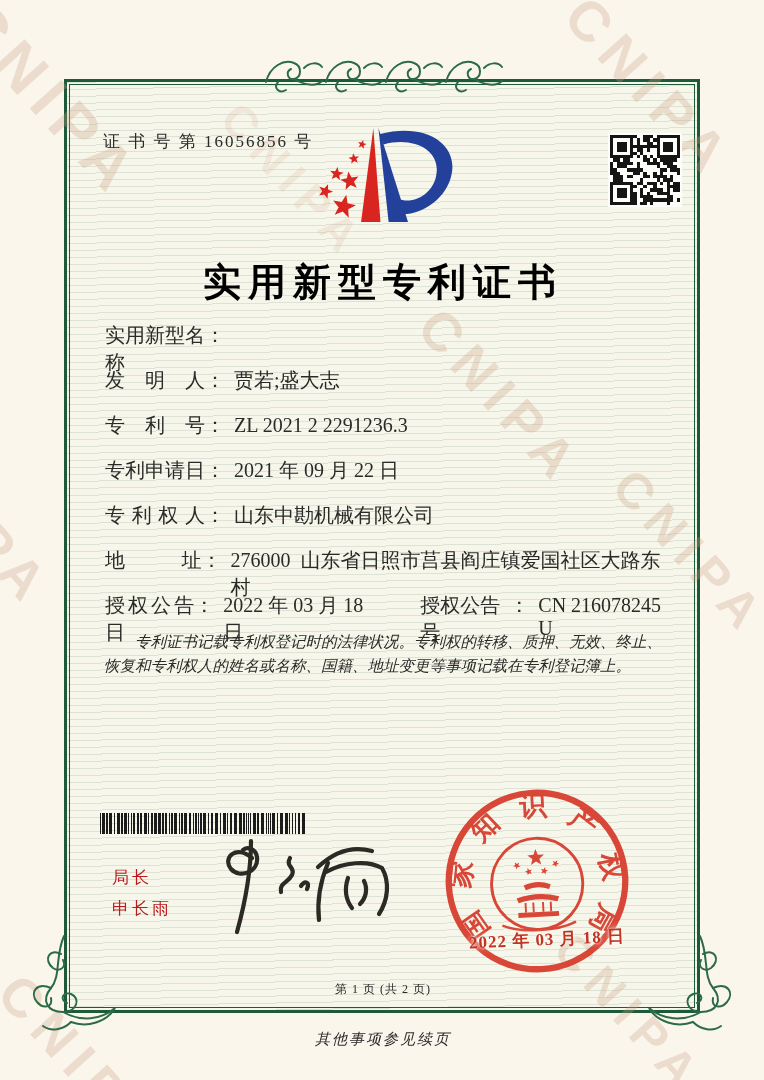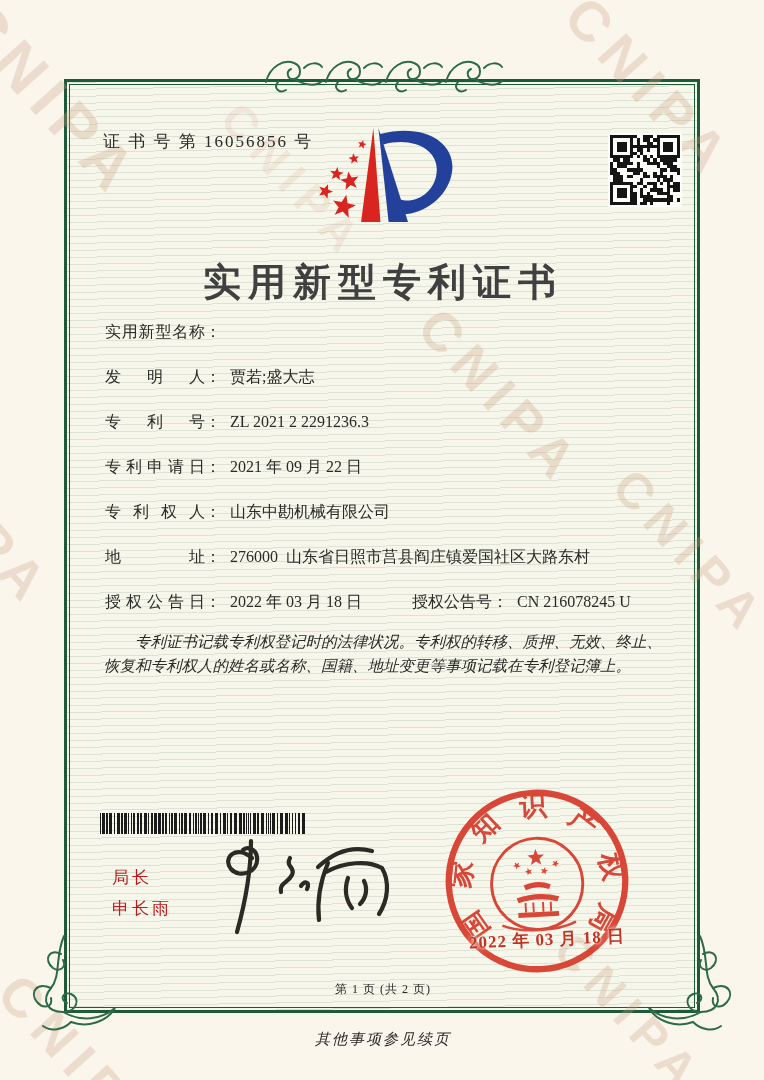--- a/index.html
+++ b/index.html
@@ -32,22 +32,22 @@
       #f7f6ea;
   }
   .frame-inner{position:absolute;inset:2px;border:1px solid #1d5a39;}
   .orn{position:absolute;z-index:2;}
   .orn path{fill:none;stroke:#2c6b46;stroke-width:2;stroke-linecap:round;}
   
   .cert-no{position:absolute;z-index:3;left:103px;top:130px;font-size:17px;letter-spacing:2px;white-space:pre-wrap;}
   .logo{position:absolute;z-index:3;left:295px;top:124px;}
   .qr{position:absolute;z-index:3;left:608px;top:133px;background:#fdfdfa;padding:2px;}
   .title{position:absolute;z-index:3;left:65px;width:636px;top:232px;text-align:center;
-         font-size:38px;font-weight:bold;letter-spacing:7px;color:#404040;}
-  .fields{position:absolute;z-index:3;left:105px;top:322px;width:560px;font-size:16px;}
+         font-size:38px;font-weight:bold;letter-spacing:7px;color:#000000;}
+  .fields{position:absolute;z-index:3;left:105px;top:322px;width:560px;font-size:20px;}
   .field-row{display:flex;align-items:baseline;height:20px;margin-bottom:25px;}
   .flabel{display:inline-block;width:100px;text-align:justify;text-align-last:justify;}
   .colon{margin-right:9px;}
   .fvalue{white-space:pre-wrap;}
   .grant-row{display:flex;align-items:flex-start;height:20px;}
   .grant-row .group{display:flex;align-items:baseline;}
   .grant-row .group2{margin-left:50px;}
   .grant-row .group2 .flabel{width:auto;text-align:left;text-align-last:auto;}
   .paras{position:absolute;z-index:3;left:104px;top:630px;width:558px;font-size:15.5px;
          line-height:24px;text-align:justify;font-style:italic;}

